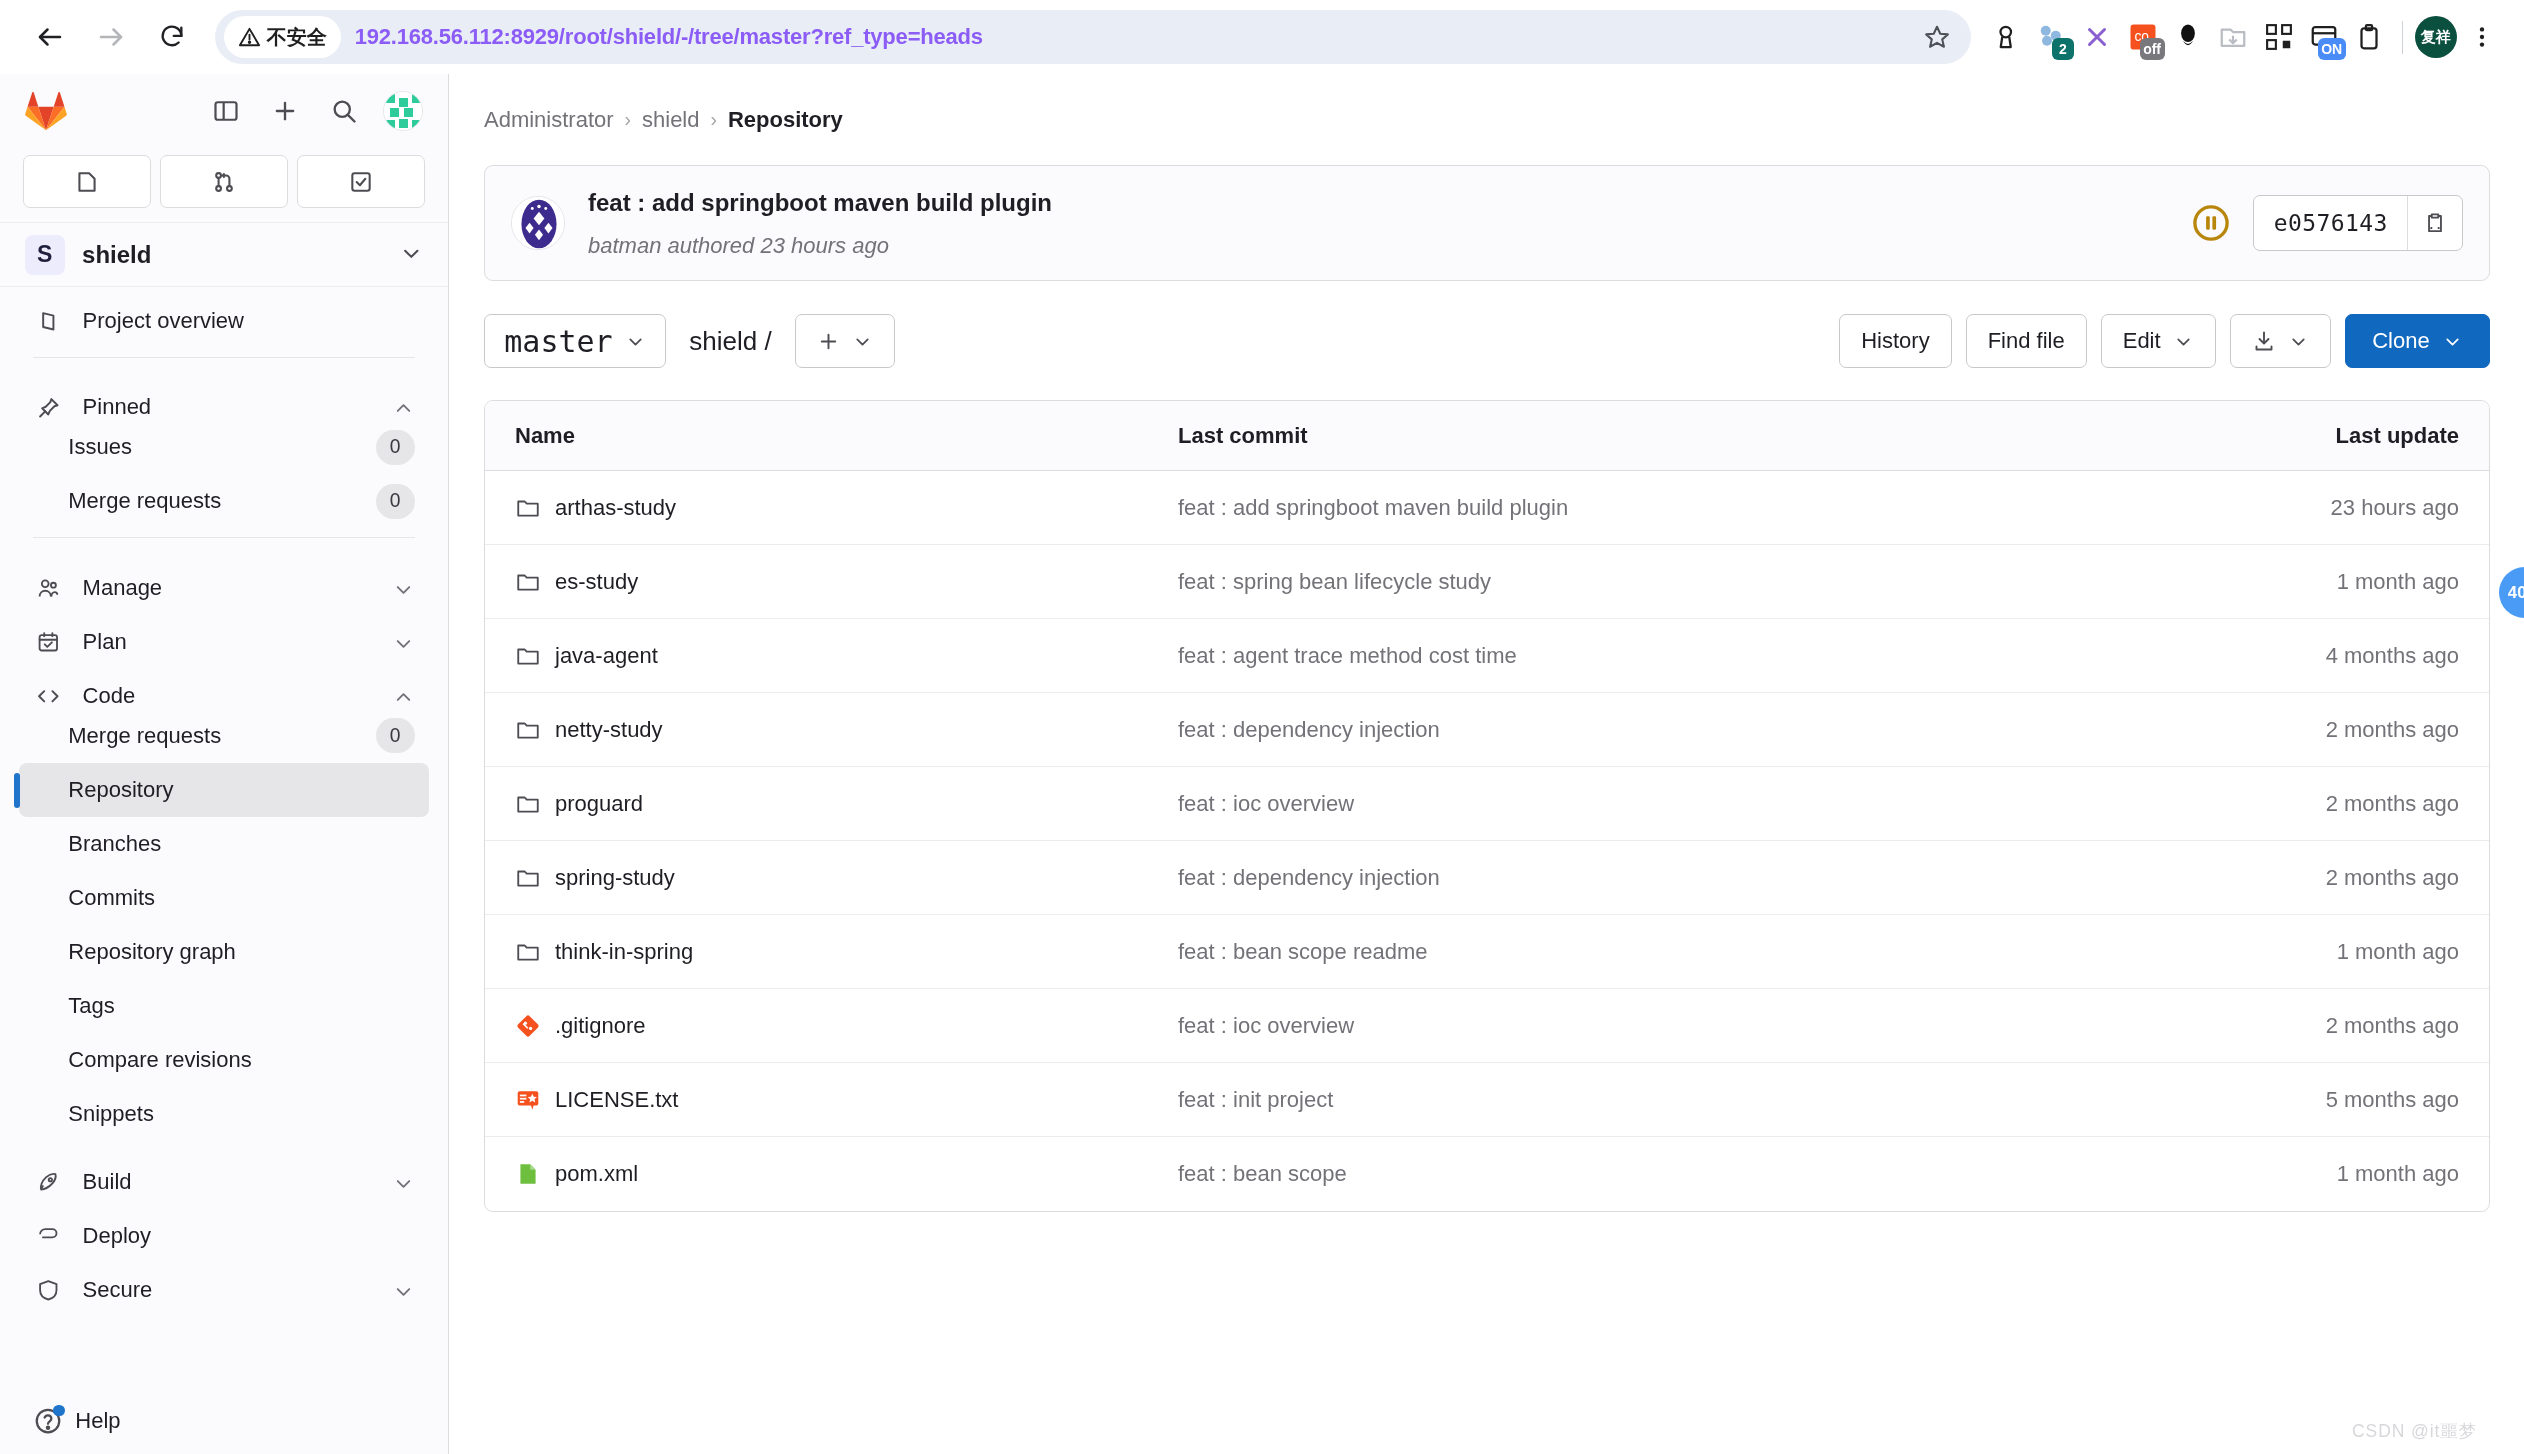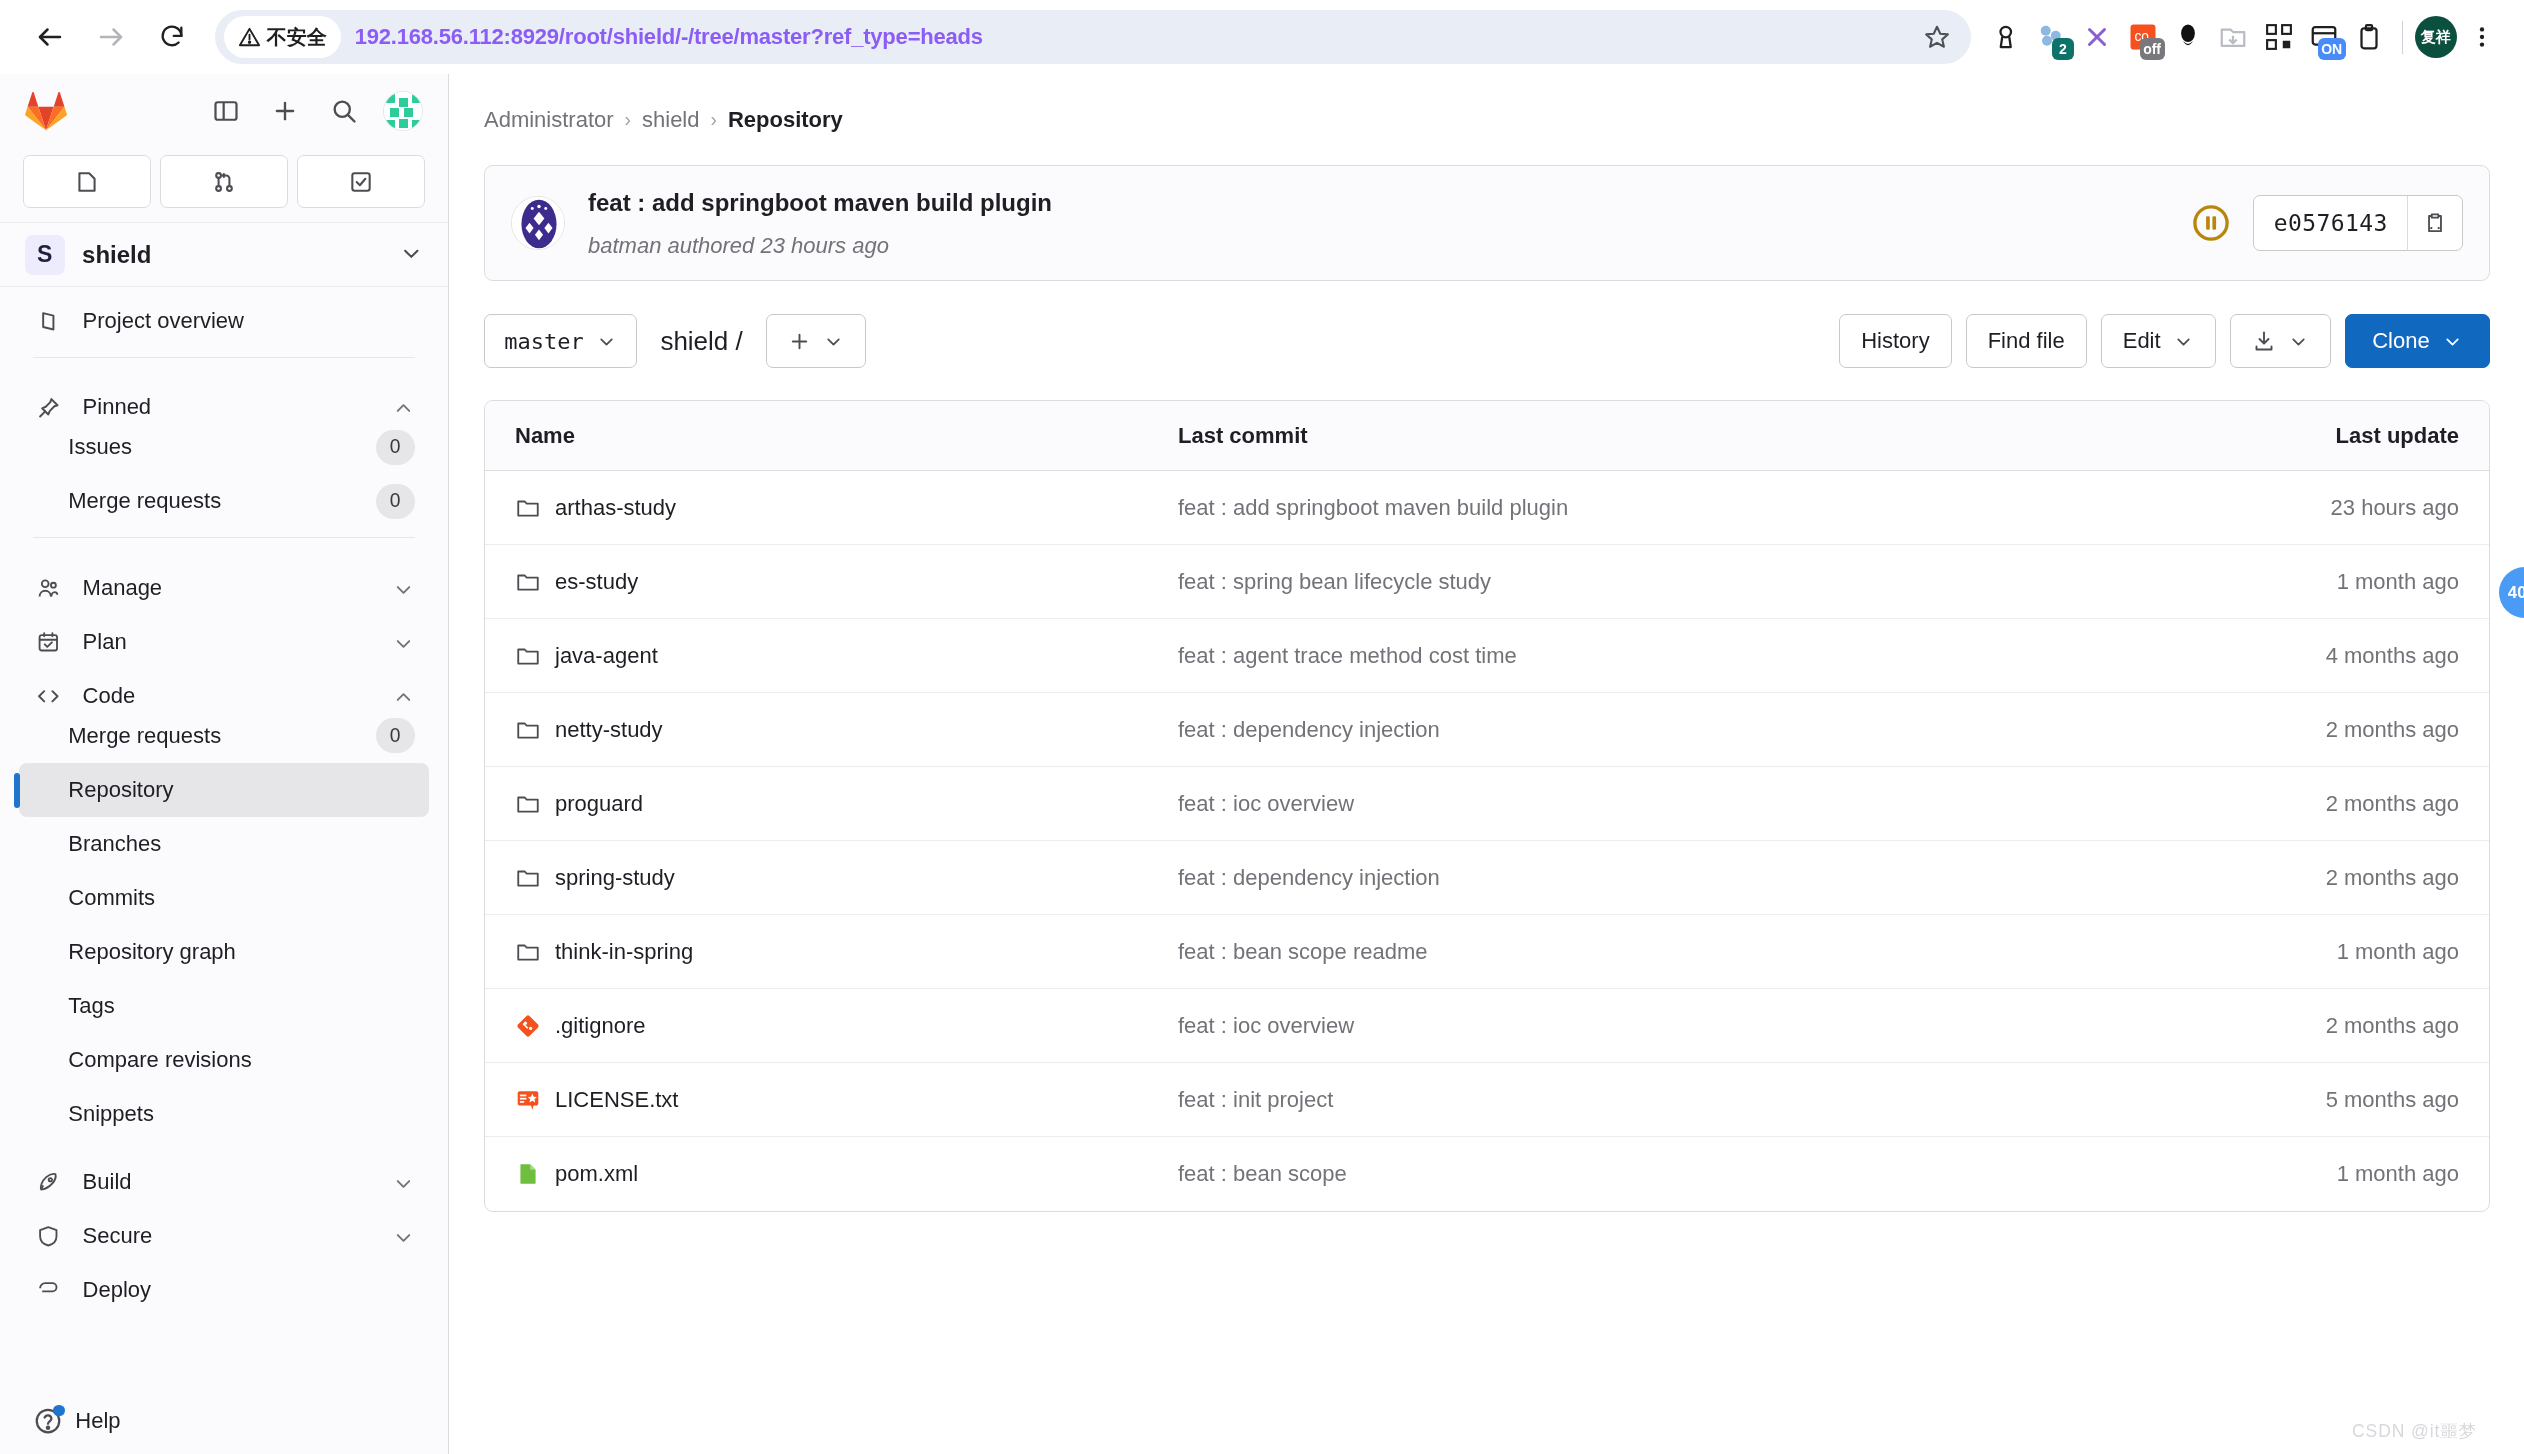--- a/index.html
+++ b/index.html
@@ -211,21 +211,21 @@
 
   
   .toolbar { display: flex; align-items: center; margin-top: 33px; gap: 0; }
   .btn {
     background: #fff; border: 0.9px solid #c9c9cc; border-radius: 7px;
     height: 54px; padding: 0 21px; font-size: 22px; color: #1f1e24;
     display: inline-flex; align-items: center; gap: 12.3px;
     font-family: "Liberation Sans", sans-serif; cursor: pointer;
     white-space: nowrap;
   }
-  .btn.mono { font-family: "DejaVu Sans Mono", monospace; font-size: 22px; padding: 0 19.3px; }
+  .btn.mono { font-family: "DejaVu Sans Mono", monospace; font-size: 30px; padding: 0 19.3px; }
   .btn-primary { background: #1068bf; border-color: #1068bf; color: #fff; padding: 0 26px; }
   .path-crumb { font-size: 26px; color: #1f1e24; margin: 0 23px; white-space: nowrap; }
   .tb-right { margin-left: auto; display: flex; align-items: center; gap: 14px; }
 
   
   .filetable {
     margin-top: 32px; border: 0.9px solid #dcdcde;
     border-radius: 8.8px; overflow: hidden; background: #fff;
   }
   .ft-head {
@@ -587,38 +587,38 @@
         <span class="nav-caret">
           <svg width="23" height="23" viewBox="0 0 24 24" fill="none" stroke="#737278" stroke-width="2" stroke-linecap="round" stroke-linejoin="round">
               <polyline points="6 9.5 12 15.5 18 9.5"></polyline>
             </svg>
         </span>
       </div>
 
       <div class="nav-row section">
         <span class="nav-ico">
           <svg width="24.6" height="24.6" viewBox="0 0 24 24" fill="none" stroke="#4d4c52" stroke-width="1.8" stroke-linejoin="round">
+              <path d="M4 10a5 5 0 0 1 5-5h7a4 4 0 0 1 0 8H6"></path>
+            </svg>
+        </span>
+        <span class="nav-label">Deploy</span>
+      </div>
+
+      <div class="nav-row section">
+        <span class="nav-ico">
+          <svg width="24.6" height="24.6" viewBox="0 0 24 24" fill="none" stroke="#4d4c52" stroke-width="1.8" stroke-linejoin="round">
               <path d="M12 3 20 6v6c0 5-4 8-8 9-4-1-8-4-8-9V6z"></path>
             </svg>
         </span>
         <span class="nav-label">Secure</span>
         <span class="nav-caret">
           <svg width="23" height="23" viewBox="0 0 24 24" fill="none" stroke="#737278" stroke-width="2" stroke-linecap="round" stroke-linejoin="round">
               <polyline points="6 9.5 12 15.5 18 9.5"></polyline>
             </svg>
         </span>
-      </div>
-
-      <div class="nav-row section">
-        <span class="nav-ico">
-          <svg width="24.6" height="24.6" viewBox="0 0 24 24" fill="none" stroke="#4d4c52" stroke-width="1.8" stroke-linejoin="round">
-              <path d="M4 10a5 5 0 0 1 5-5h7a4 4 0 0 1 0 8H6"></path>
-            </svg>
-        </span>
-        <span class="nav-label">Deploy</span>
       </div>
     </nav>
 
     <div class="sb-help">
       <span class="help-ico">
         <svg width="30" height="30" viewBox="0 0 24 24" fill="none" stroke="#4d4c52" stroke-width="1.8" stroke-linecap="round">
             <circle cx="12" cy="12" r="9"></circle>
             <path d="M9.3 9.2a2.8 2.8 0 0 1 5.4 1c0 1.9-2.7 2.3-2.7 4"></path>
             <circle cx="12" cy="17.4" r="0.9" fill="#4d4c52"></circle>
           </svg>

